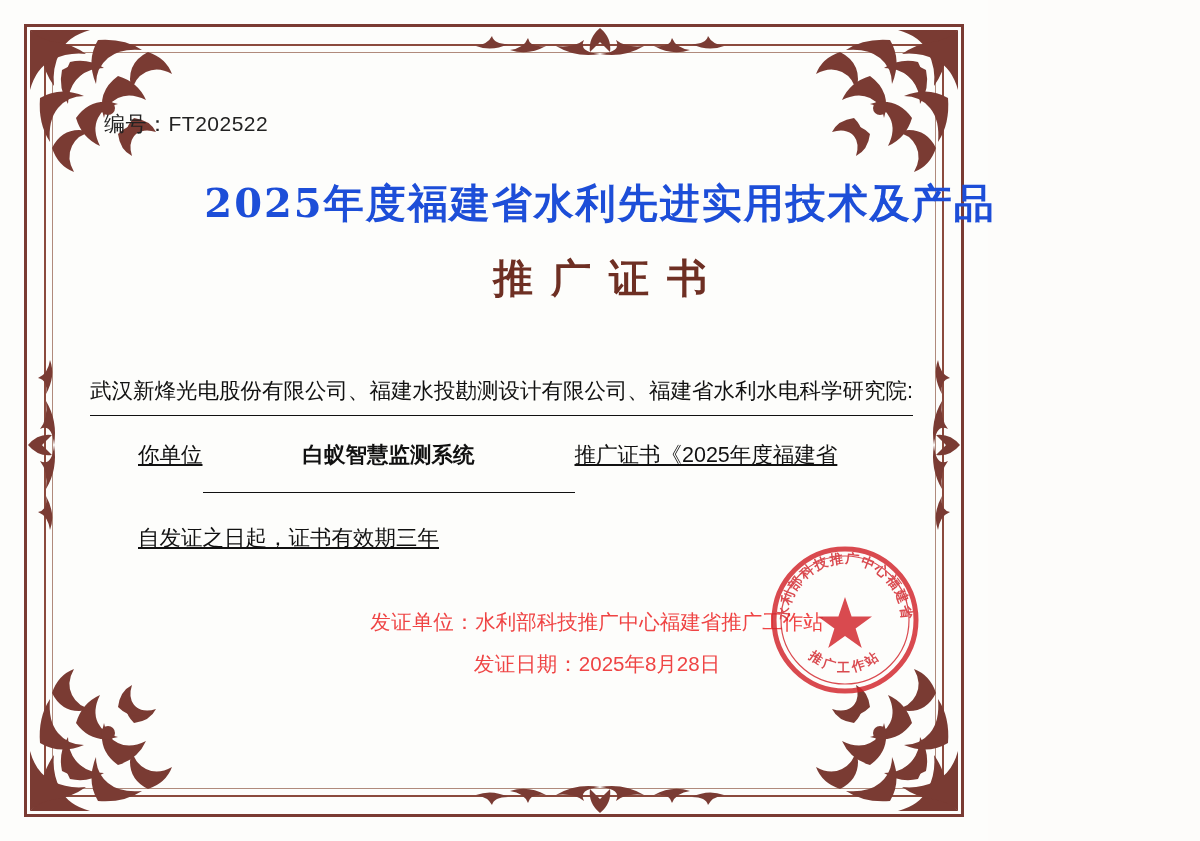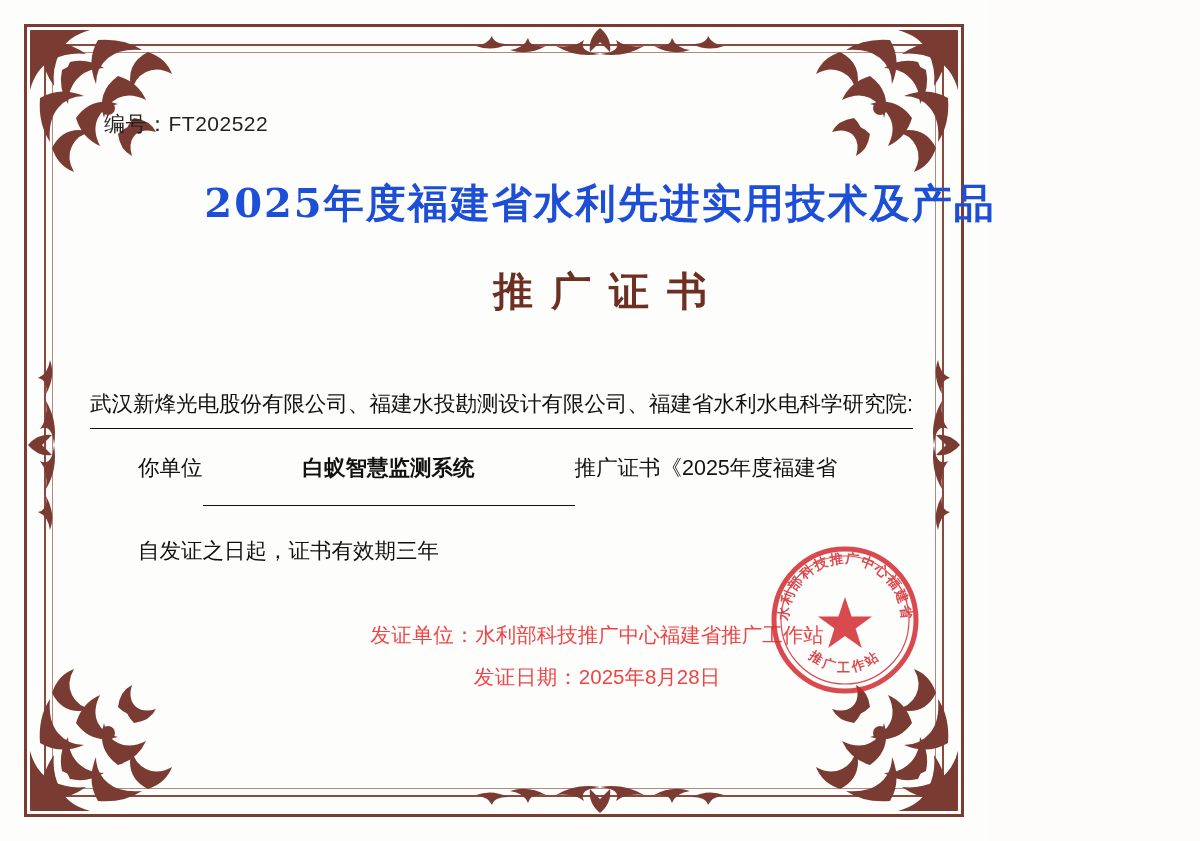--- a/index.html
+++ b/index.html
@@ -91,31 +91,32 @@
     font-weight: bold;
   }
   .title-line1 {
     font-size: 40px;
     letter-spacing: 2px;
     color: #1d4ed8;
   }
   .title-line2 {
     font-size: 40px;
     letter-spacing: 18px;
-    margin-top: 33px;
+    margin-top: 20px;
     padding-left: 18px;
     color: #6e2f23;
   }
 
   .body-block {
     margin-top: 62px;
     font-family: "Liberation Sans", sans-serif;
     color: #111;
     font-size: 21.5px;
     line-height: 46px;
+    text-decoration: underline;
   }
   .recipients {
     border-bottom: 1.5px solid #111;
     display: inline-block;
     padding-bottom: 1px;
     font-size: 21.5px;
   }
   .para {
     margin-top: 16px;
   }

